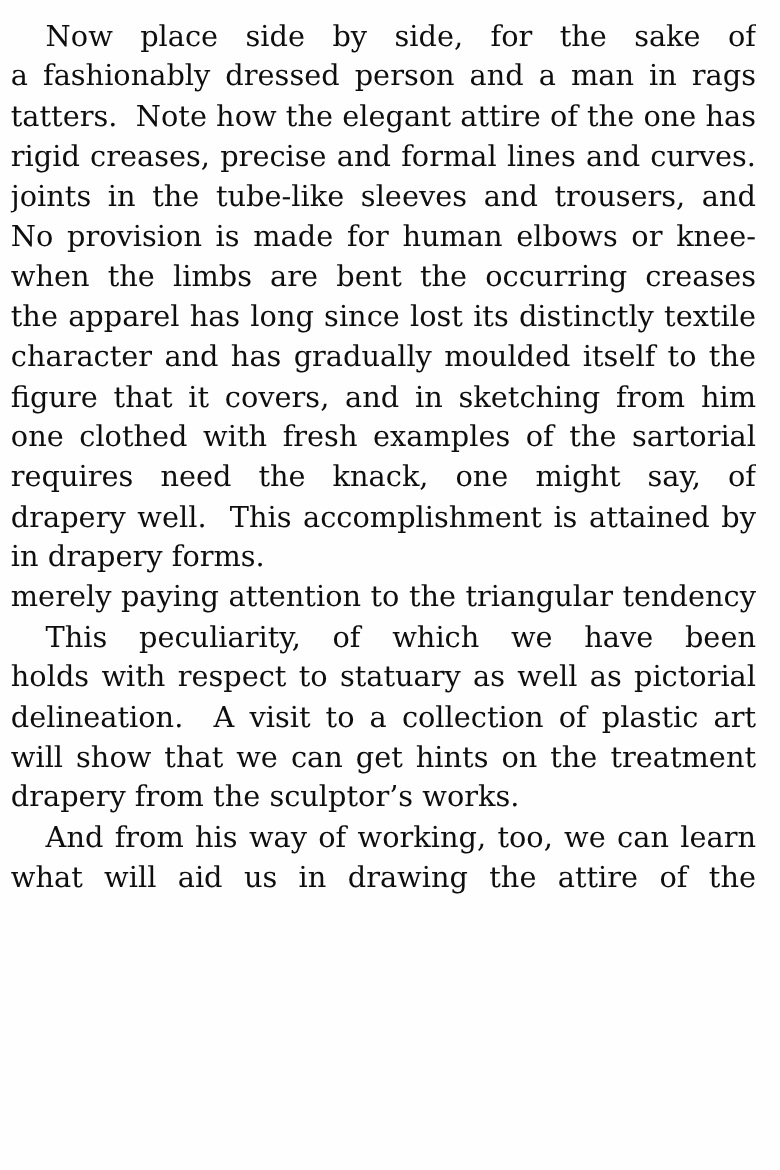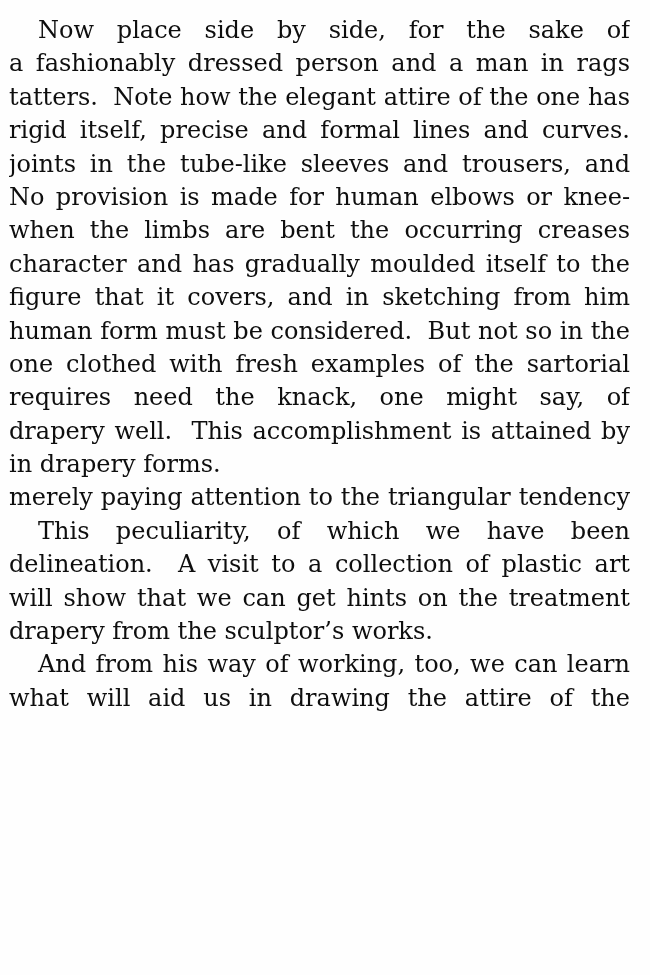--- a/index.html
+++ b/index.html
@@ -38,35 +38,36 @@
   }
 </style>
 </head>
 <body>
 
 <div class="page" style="background: rgb(254, 254, 254); color: rgb(14, 14, 14);">
     <div class="paragraph">
       <div class="line indent">Now place side by side, for the sake of comparison,</div>
       <div class="line">a fashionably dressed person and a man in rags and</div>
       <div class="line">tatters.  Note how the elegant attire of the one has</div>
-      <div class="line">rigid itself, precise and formal lines and curves.</div>
+      <div class="line">rigid creases, precise and formal lines and curves.</div>
       <div class="line">joints in the tube-like sleeves and trousers, and</div>
       <div class="line">No provision is made for human elbows or knee-</div>
       <div class="line">when the limbs are bent the occurring creases break</div>
+      <div class="line">the apparel has long since lost its distinctly textile</div>
       <div class="line">character and has gradually moulded itself to the</div>
       <div class="line">figure that it covers, and in sketching from him the</div>
-      <div class="line">human form must be considered.  But not so in the</div>
       <div class="line">one clothed with fresh examples of the sartorial art</div>
       <div class="line">requires need the knack, one might say, of drawing</div>
       <div class="line">drapery well.  This accomplishment is attained by</div>
       <div class="line para-end">in drapery forms.</div>
       <div class="line">merely paying attention to the triangular tendency</div>
     </div>
     <div class="paragraph">
       <div class="line indent">This peculiarity, of which we have been speaking,</div>
+      <div class="line">holds with respect to statuary as well as pictorial</div>
       <div class="line">delineation.  A visit to a collection of plastic art</div>
       <div class="line">will show that we can get hints on the treatment of</div>
       <div class="line para-end">drapery from the sculptor’s works.</div>
     </div>
     <div class="paragraph">
       <div class="line indent">And from his way of working, too, we can learn</div>
       <div class="line">what will aid us in drawing the attire of the clothed</div>
     </div>
   </div>
 

